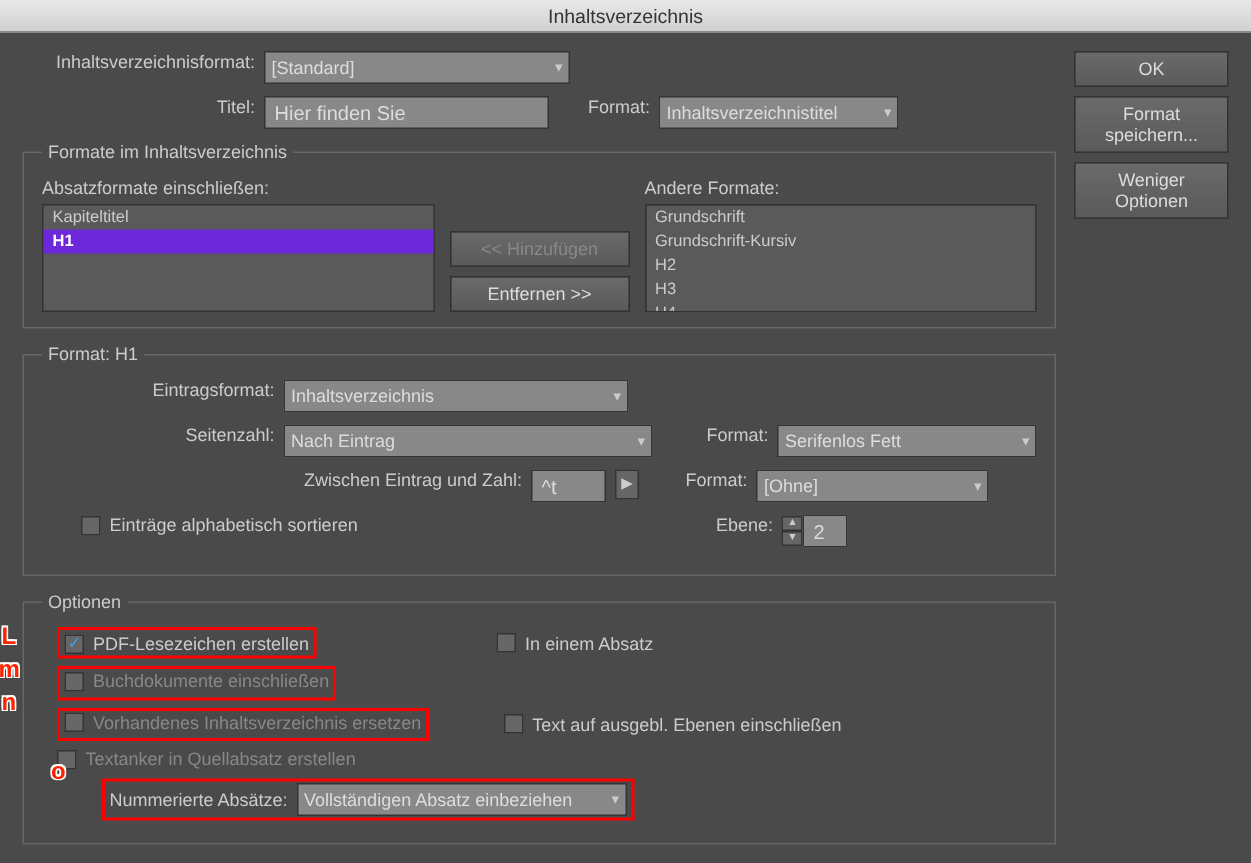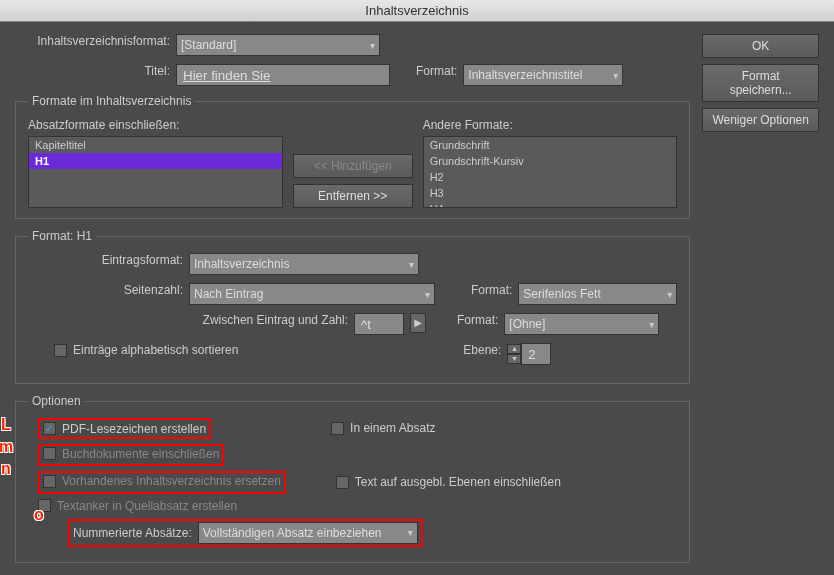--- a/index.html
+++ b/index.html
@@ -46,21 +46,21 @@
 <div class="main">
 
 <div class="row">
   <span class="label label-w">Inhaltsverzeichnisformat:</span>
   <div class="select" style="width:204px">
           <span>[Standard]</span>
         </div>
 </div>
 <div class="row">
   <span class="label label-w">Titel:</span>
-  <input class="input" style="width: 214px; text-decoration: underline;" value="Hier finden Sie">
+  <input class="input" style="width: 190px;" value="Hier finden Sie">
   <span class="label" style="margin-left:20px">Format:</span>
   <div class="select" style="width:160px">
           <span>Inhaltsverzeichnistitel</span>
         </div>
 </div>
 
 <fieldset>
   <legend>Formate im Inhaltsverzeichnis</legend>
   <div class="formats-grid">
     <div class="formats-col">
@@ -95,21 +95,21 @@
     <div class="select" style="width:230px">
             <span>Inhaltsverzeichnis</span>
           </div>
   </div>
   <div class="row">
     <span class="label" style="width:155px">Seitenzahl:</span>
     <div class="select" style="width:246px">
             <span>Nach Eintrag</span>
           </div>
     <span class="label" style="margin-left:30px">Format:</span>
-    <div class="select" style="width:159px">
+    <div class="select" style="width:173px">
             <span>Serifenlos Fett</span>
           </div>
   </div>
   <div class="row">
     <span class="label" style="width:320px">Zwischen Eintrag und Zahl:</span>
     <input class="input" style="width: 50px;" value="^t">
     <span class="arrow-btn">▶</span>
     <span class="label" style="margin-left:25px">Format:</span>
     <div class="select" style="width:155px">
             <span>[Ohne]</span>

